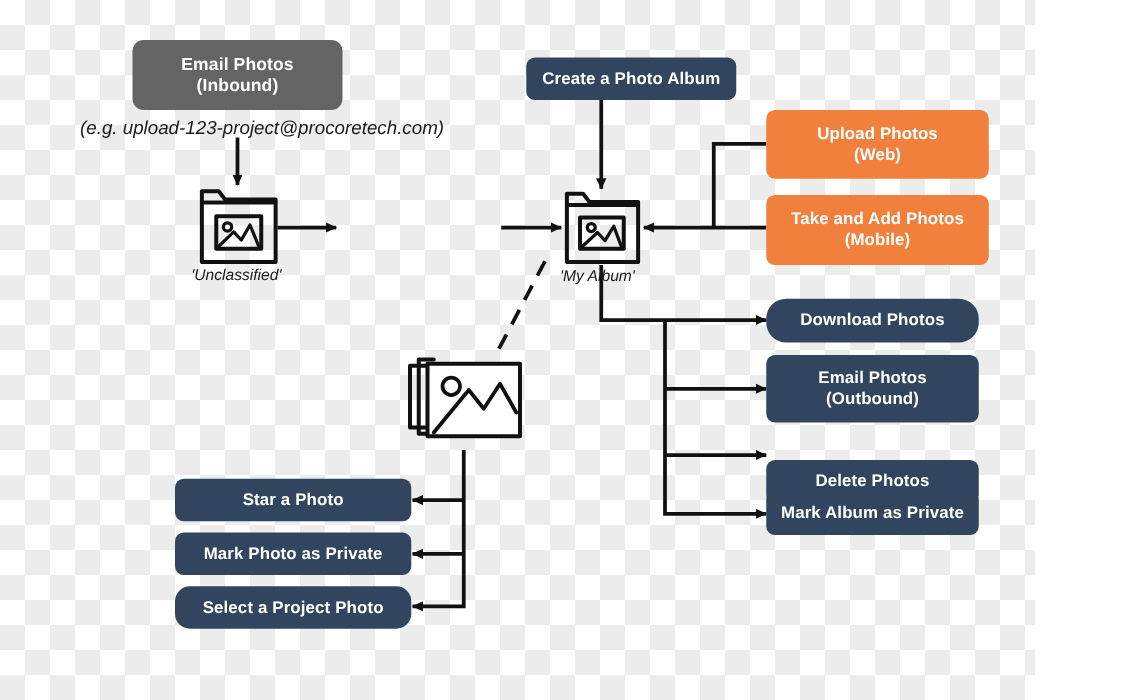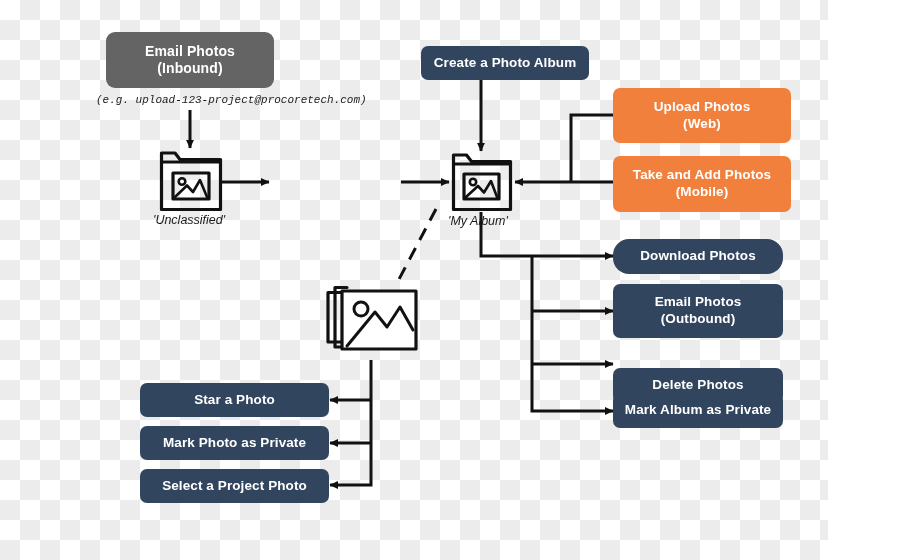--- a/index.html
+++ b/index.html
@@ -94,21 +94,21 @@
       <path d="M371,400 L330,400" marker-end="url(#ah)"></path>
       <path d="M371,443 L330,443" marker-end="url(#ah)"></path>
     </g>
   </svg>
 
   <div class="node gray" style="left:106px; top:32px; width:168px; height:56px; font-size:14px;">
     <span>Email Photos
 (Inbound)</span>
   </div>
 
-  <div class="caption" style="left:96px; top:94px; font-size:11px;font-family:Liberation Mono, monospace;">(e.g. upload-123-project@procoretech.com)</div>
+  <div class="caption" style="left:64px; top:94px; font-size:15px;">(e.g. upload-123-project@procoretech.com)</div>
 
   <div class="node navy" style="left:397px; top:46px; width:168px; height:34px; font-size:13.5px;margin-left:24px;">
     <span>Create a Photo Album</span>
   </div>
 
 
   <div class="node orange" style="left:613px; top:88px; width:178px; height:55px; font-size:13.5px;text-align:center;">
     <span>Upload Photos
 (Web)</span>
   </div>
@@ -136,21 +136,21 @@
   </div>
 
   <div class="node navy" style="left:140px; top:383px; width:189px; height:34px; font-size:13.5px;">
     <span>Star a Photo</span>
   </div>
 
   <div class="node navy" style="left:140px; top:426px; width:189px; height:34px; font-size:13.5px;">
     <span>Mark Photo as Private</span>
   </div>
 
-  <div class="node navy" style="left:140px; top:469px; width:189px; height:34px; font-size:13.5px;">
+  <div class="node navy" style="left:140px; top:469px; width:189px; height:34px; font-size:13.5px;border-radius:12px;">
     <span>Select a Project Photo</span>
   </div>
 
   <div class="glyph" style="left:159px; top:150px; width:64px; height:62px;">
     <svg viewBox="0 0 64 62" width="64" height="62">
       <g fill="none" stroke="#111111" stroke-width="3.2" stroke-linejoin="round">
         <path d="M2.5,12 L2.5,59.5 L61.5,59.5 L61.5,12 L2.5,12 Z"></path>
         <path d="M2.5,12 L2.5,3 L16,3 L21,9.5 L61.5,9.5 L61.5,12"></path>
         <rect x="14" y="23" width="36" height="26"></rect>
       </g>

